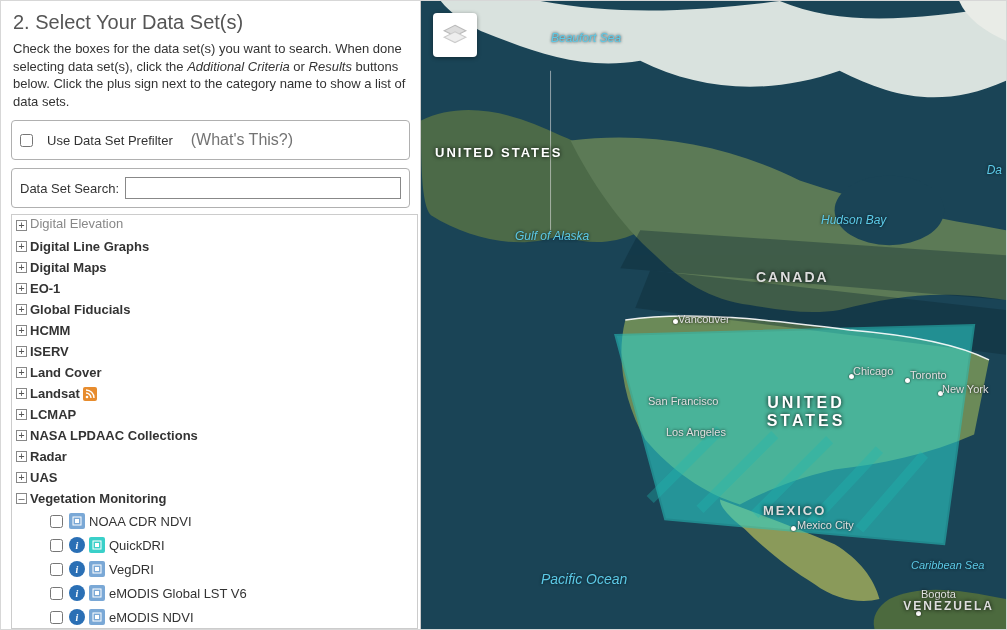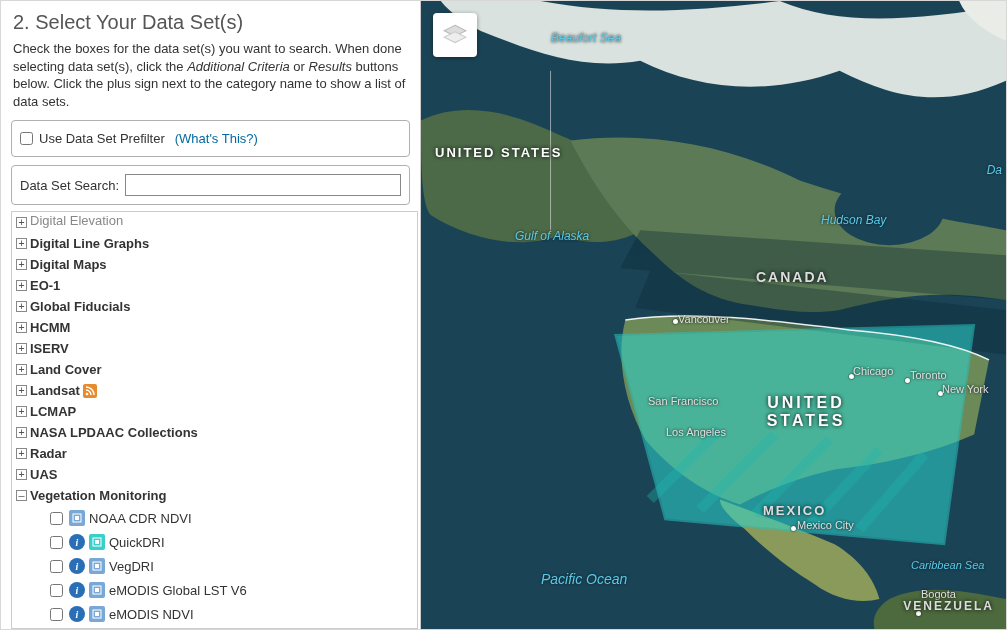--- a/index.html
+++ b/index.html
@@ -34,26 +34,26 @@
     color: #333;
   }
   .instructions em { font-style: italic; }
   .prefilter-box {
     margin: 0 10px 8px 10px;
     border: 1px solid #b0b0b0;
     border-radius: 4px;
     padding: 10px 8px;
     display: flex;
     align-items: center;
-    gap: 4px;
+    gap: 12px;
   }
   .prefilter-box input[type=checkbox] { margin-right: 2px; }
   .whats-this {
-    color: #0369a1;
-    font-size: 13px;
+    color: #737373;
+    font-size: 16px;
     margin-left: 6px;
     cursor: pointer;
   }
   .search-box {
     margin: 0 10px 6px 10px;
     border: 1px solid #b0b0b0;
     border-radius: 4px;
     padding: 8px;
     display: flex;
     align-items: center;

